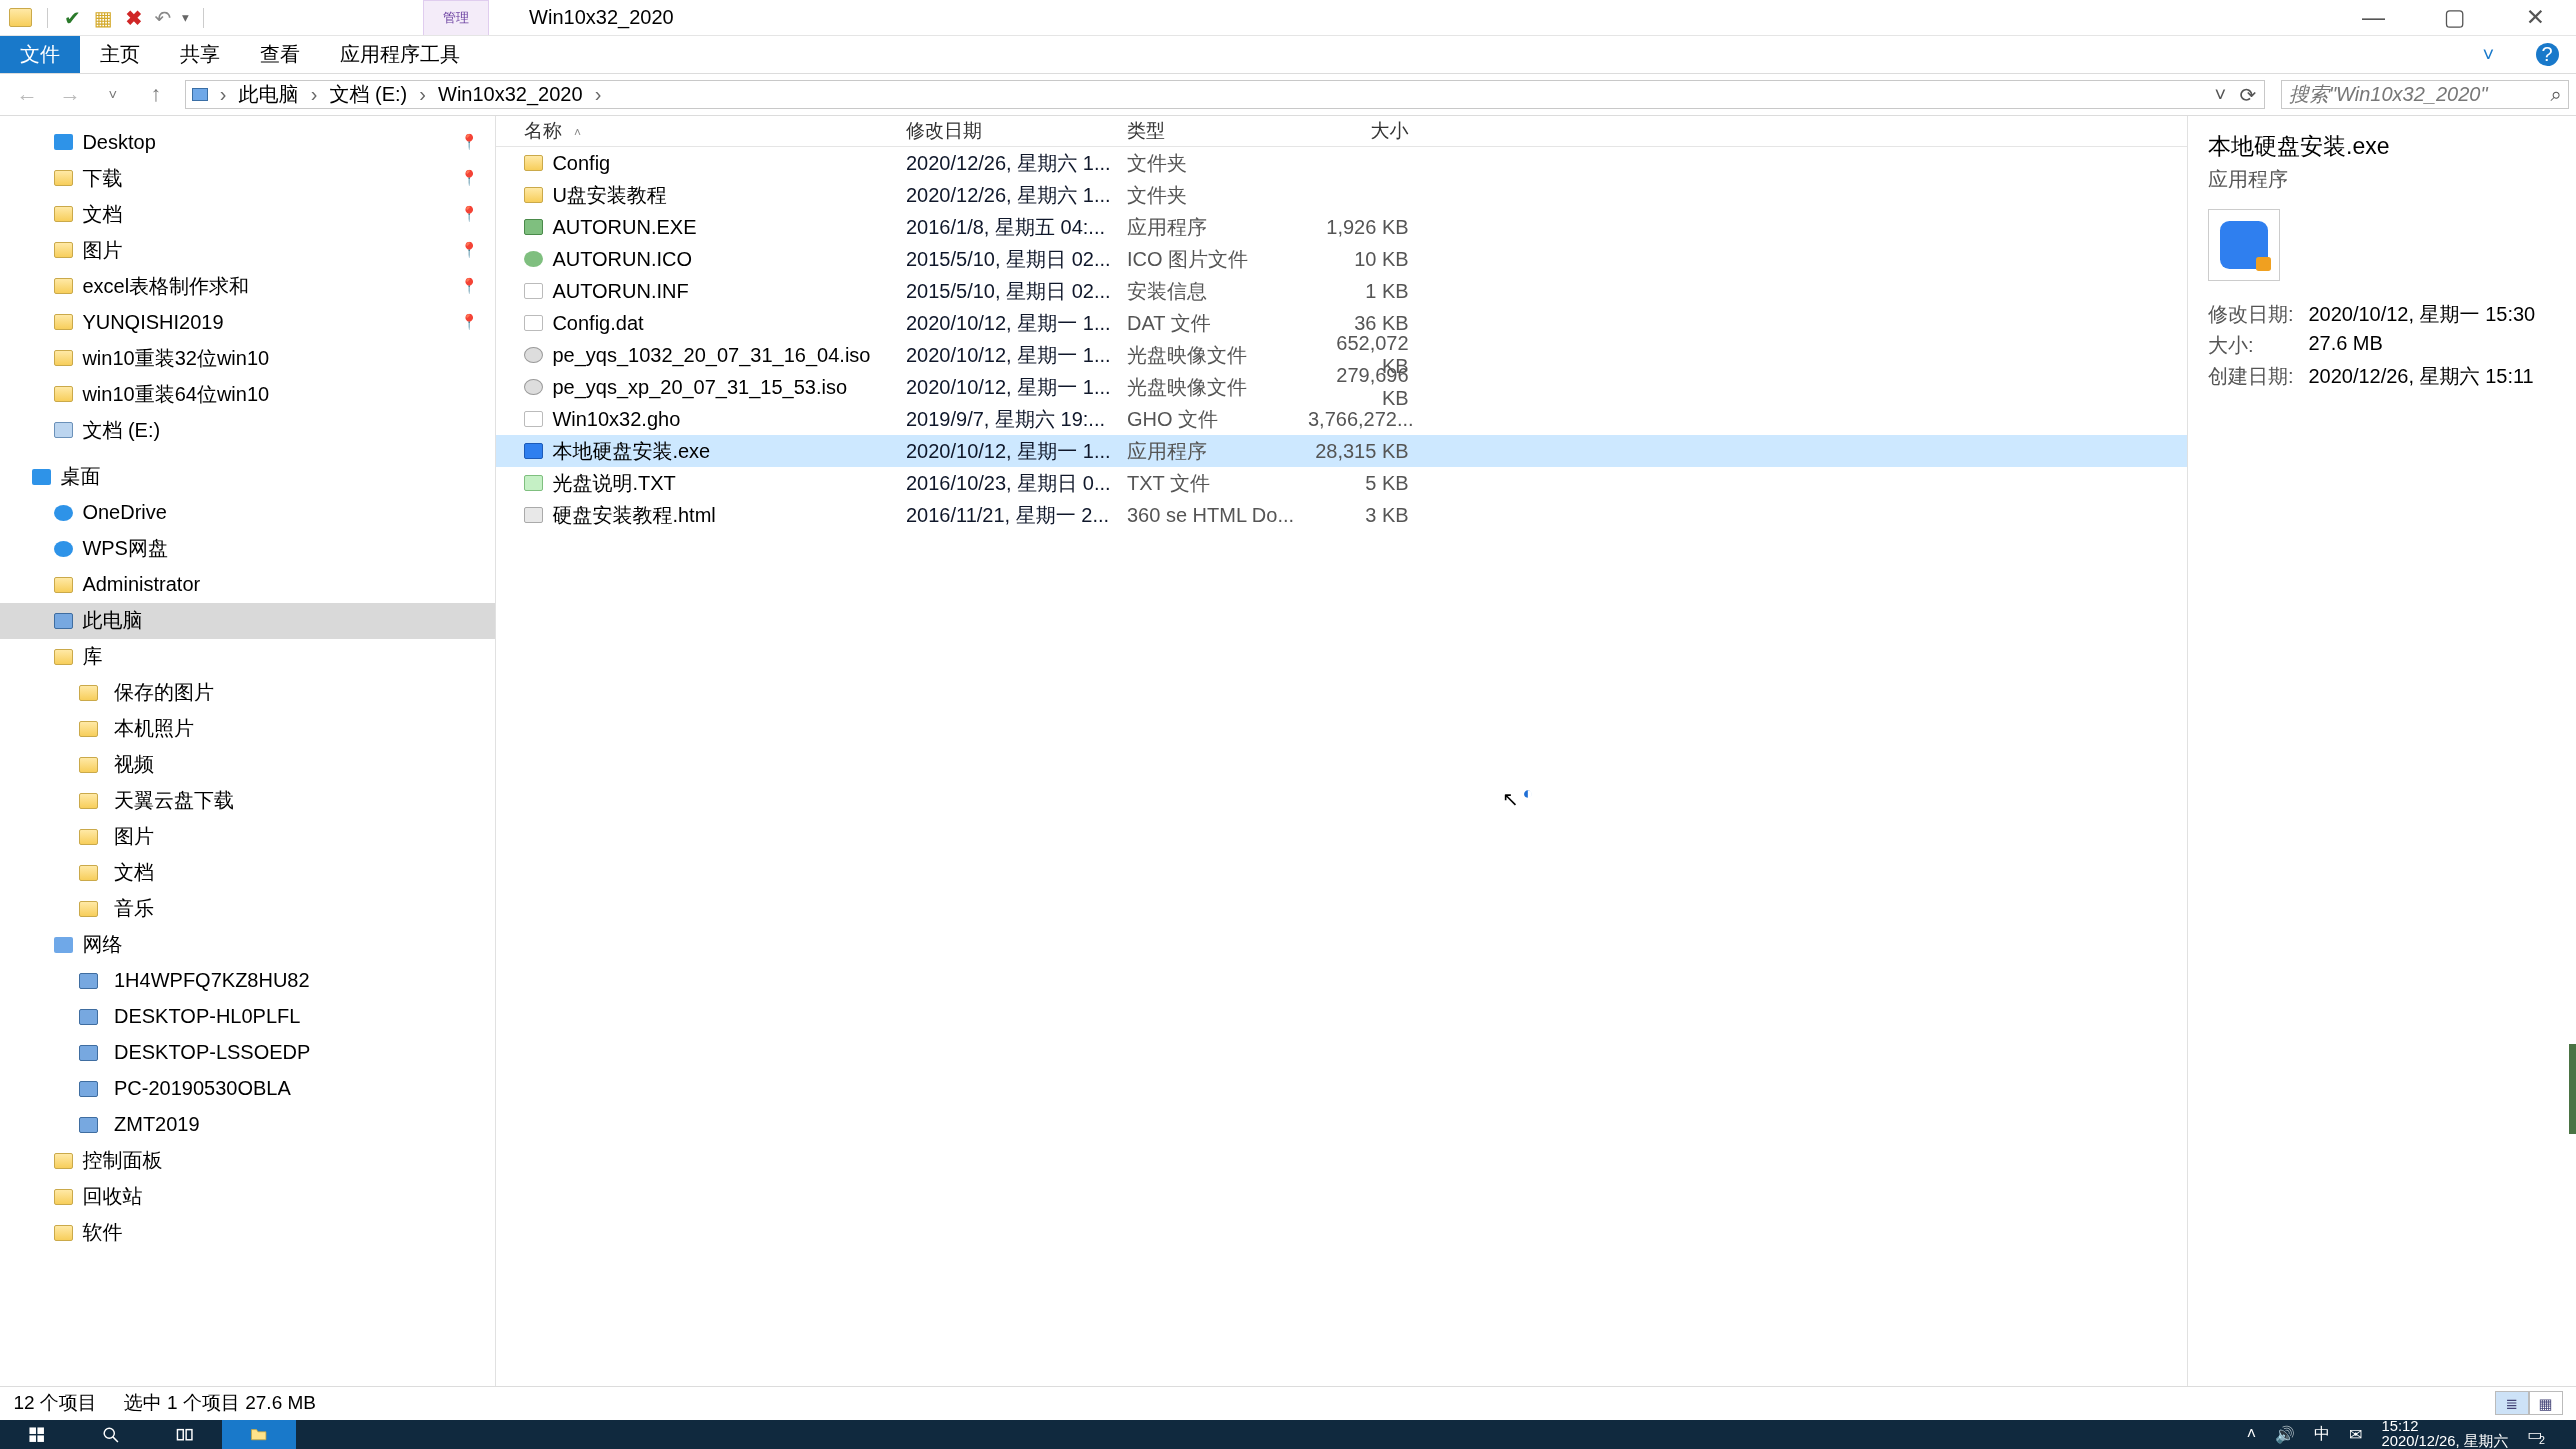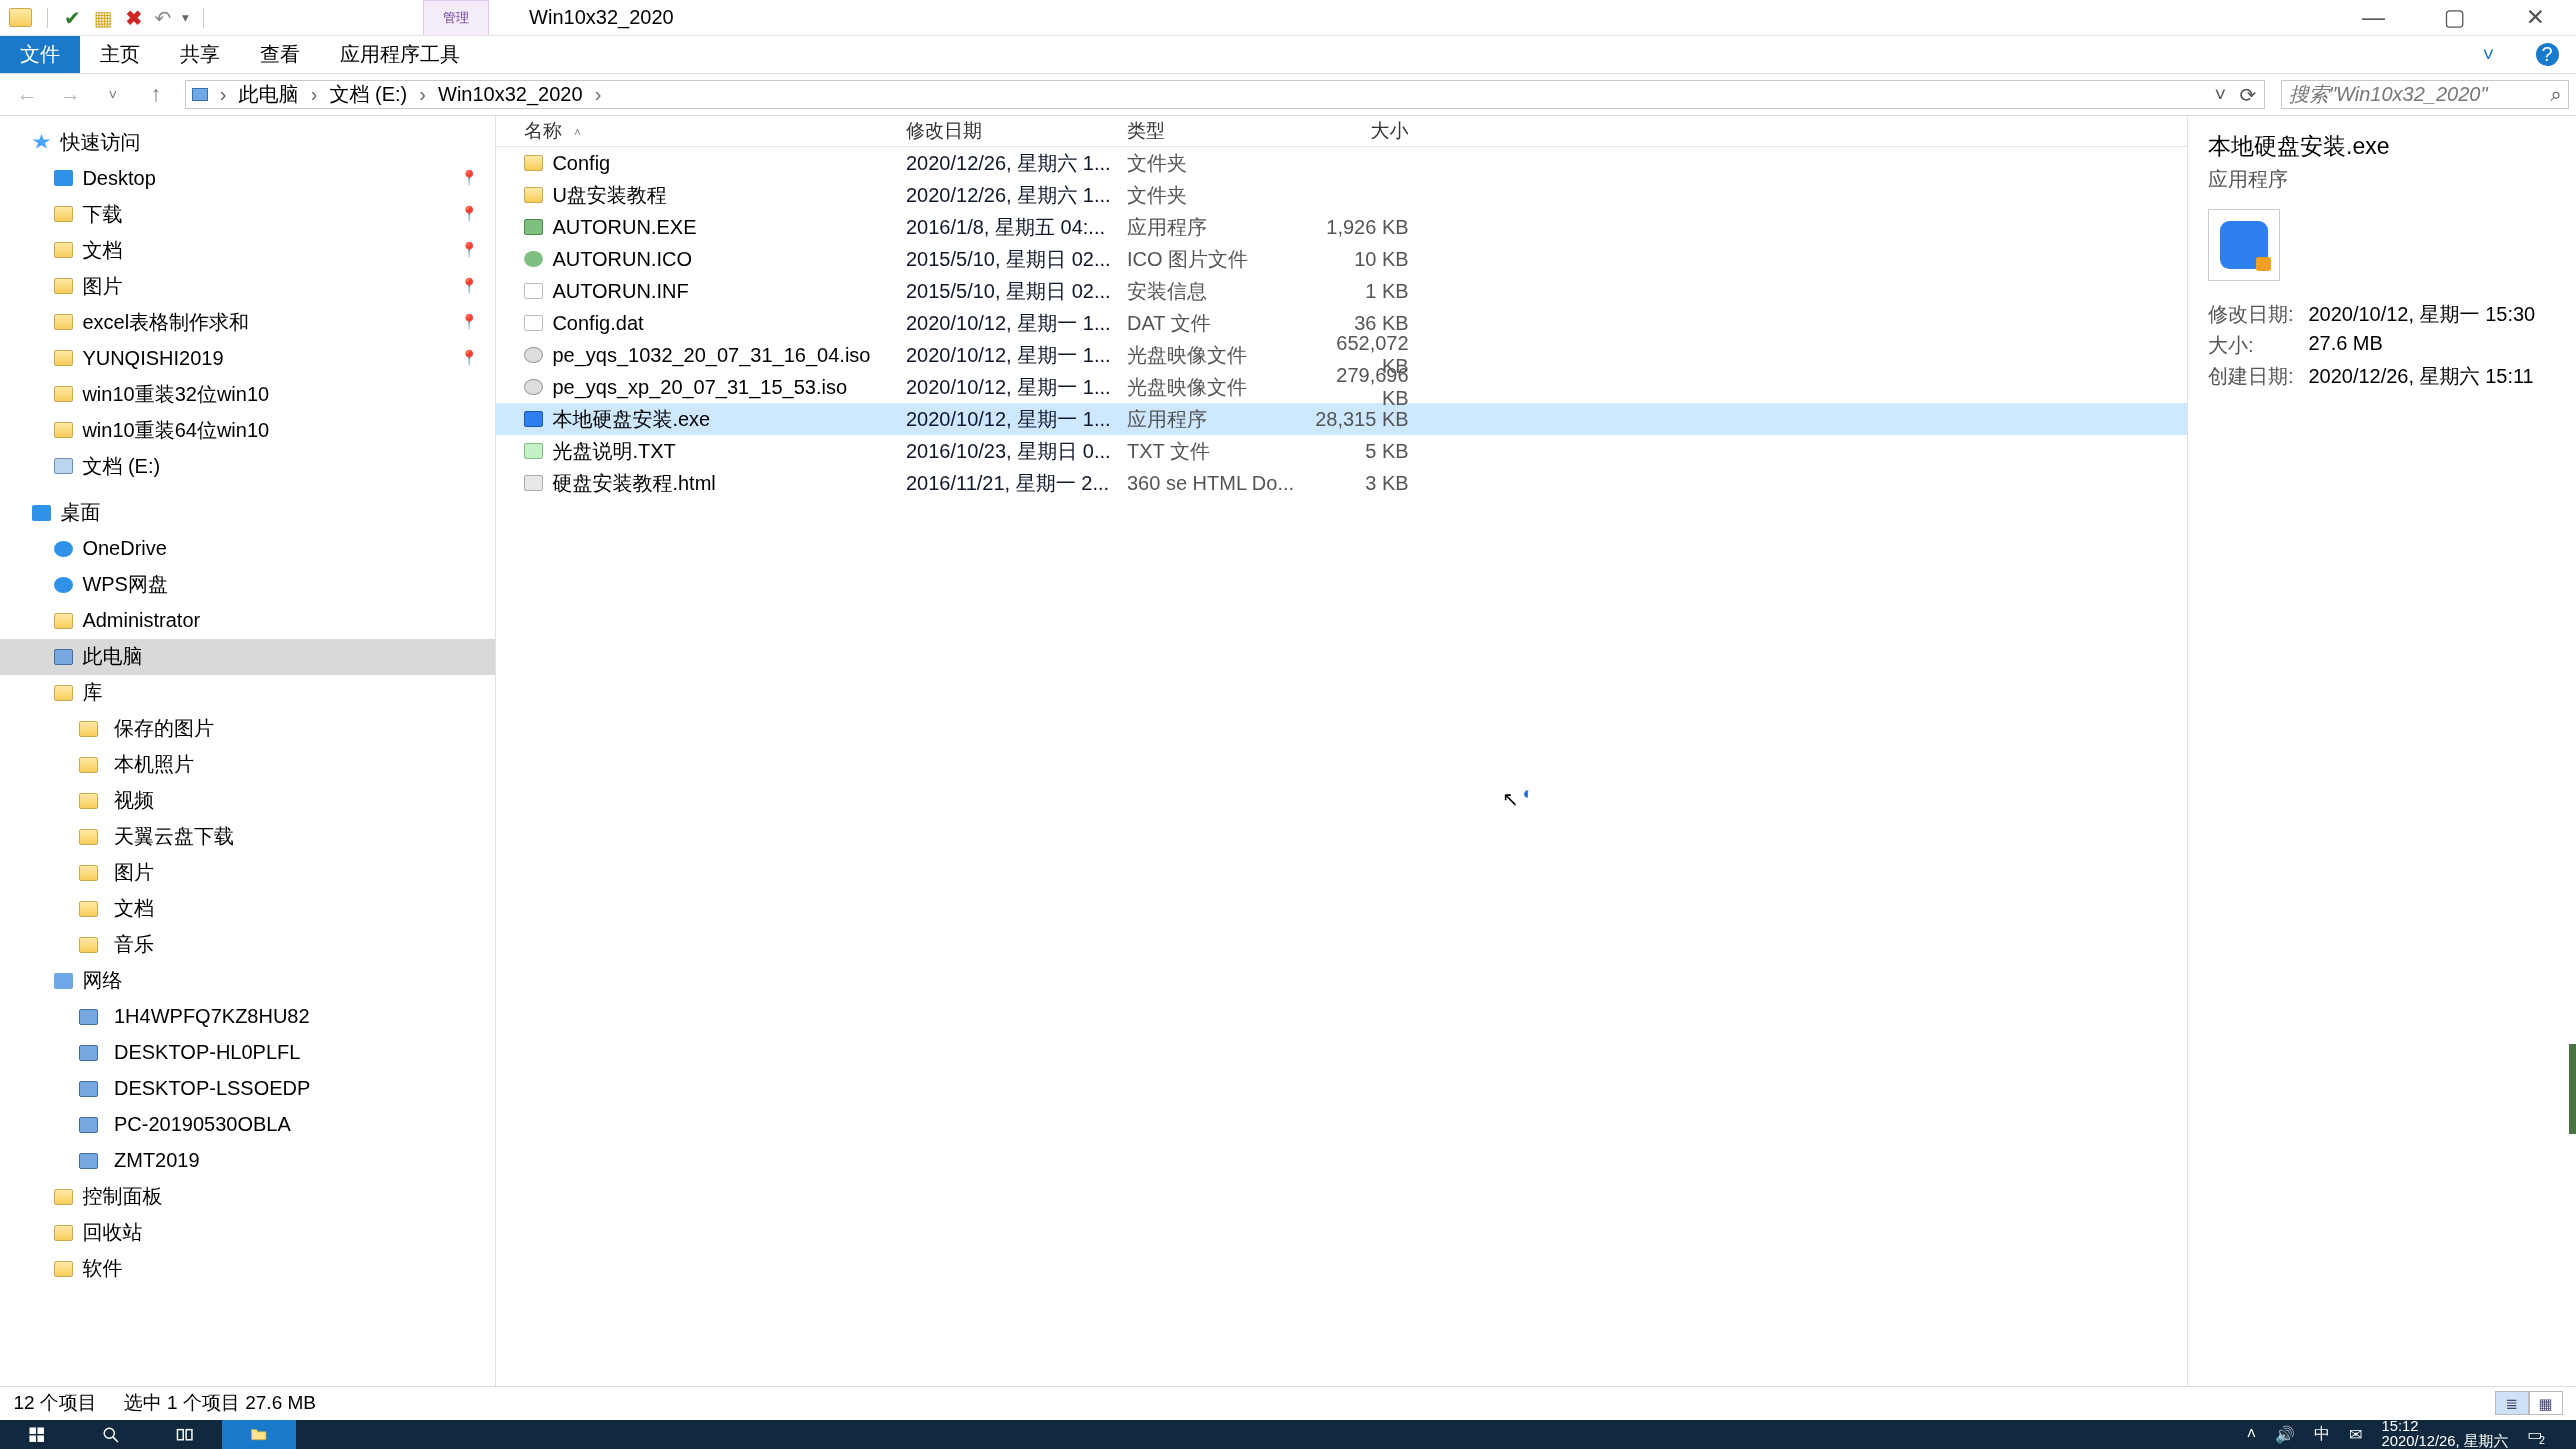--- a/index.html
+++ b/index.html
@@ -155,24 +155,20 @@
     </div>
   </div>
   <div class="search">
     <span>搜索"Win10x32_2020"</span>
     <span class="mag">⌕</span>
   </div>
 </div>
 
 <div class="split">
   <div class="tree" id="tree">
-      <div class="tree-row ">
-        <div class="tico ic-star"></div>
-        <span>快速访问</span>
-      </div>
       <div class="tree-row l1">
         <div class="tico ic-desktop"></div>
         <span>Desktop</span>
         <span class="pin">📍</span>
       </div>
       <div class="tree-row l1">
         <div class="tico ic-fold"></div>
         <span>下载</span>
         <span class="pin">📍</span>
       </div>
@@ -374,20 +370,29 @@
           <div class="c-size">652,072 KB</div>
         </div>
         <div class="frow">
           <div class="c-name">
             <div class="fico fi-disc"></div>
             <span>pe_yqs_xp_20_07_31_15_53.iso</span>
           </div>
           <div class="c-date">2020/10/12, 星期一 1...</div>
           <div class="c-type">光盘映像文件</div>
           <div class="c-size">279,696 KB</div>
+        </div>
+        <div class="frow">
+          <div class="c-name">
+            <div class="fico fi-file"></div>
+            <span>Win10x32.gho</span>
+          </div>
+          <div class="c-date">2019/9/7, 星期六 19:...</div>
+          <div class="c-type">GHO 文件</div>
+          <div class="c-size">3,766,272...</div>
         </div>
         <div class="frow sel">
           <div class="c-name">
             <div class="fico fi-app"></div>
             <span>本地硬盘安装.exe</span>
           </div>
           <div class="c-date">2020/10/12, 星期一 1...</div>
           <div class="c-type">应用程序</div>
           <div class="c-size">28,315 KB</div>
         </div>

